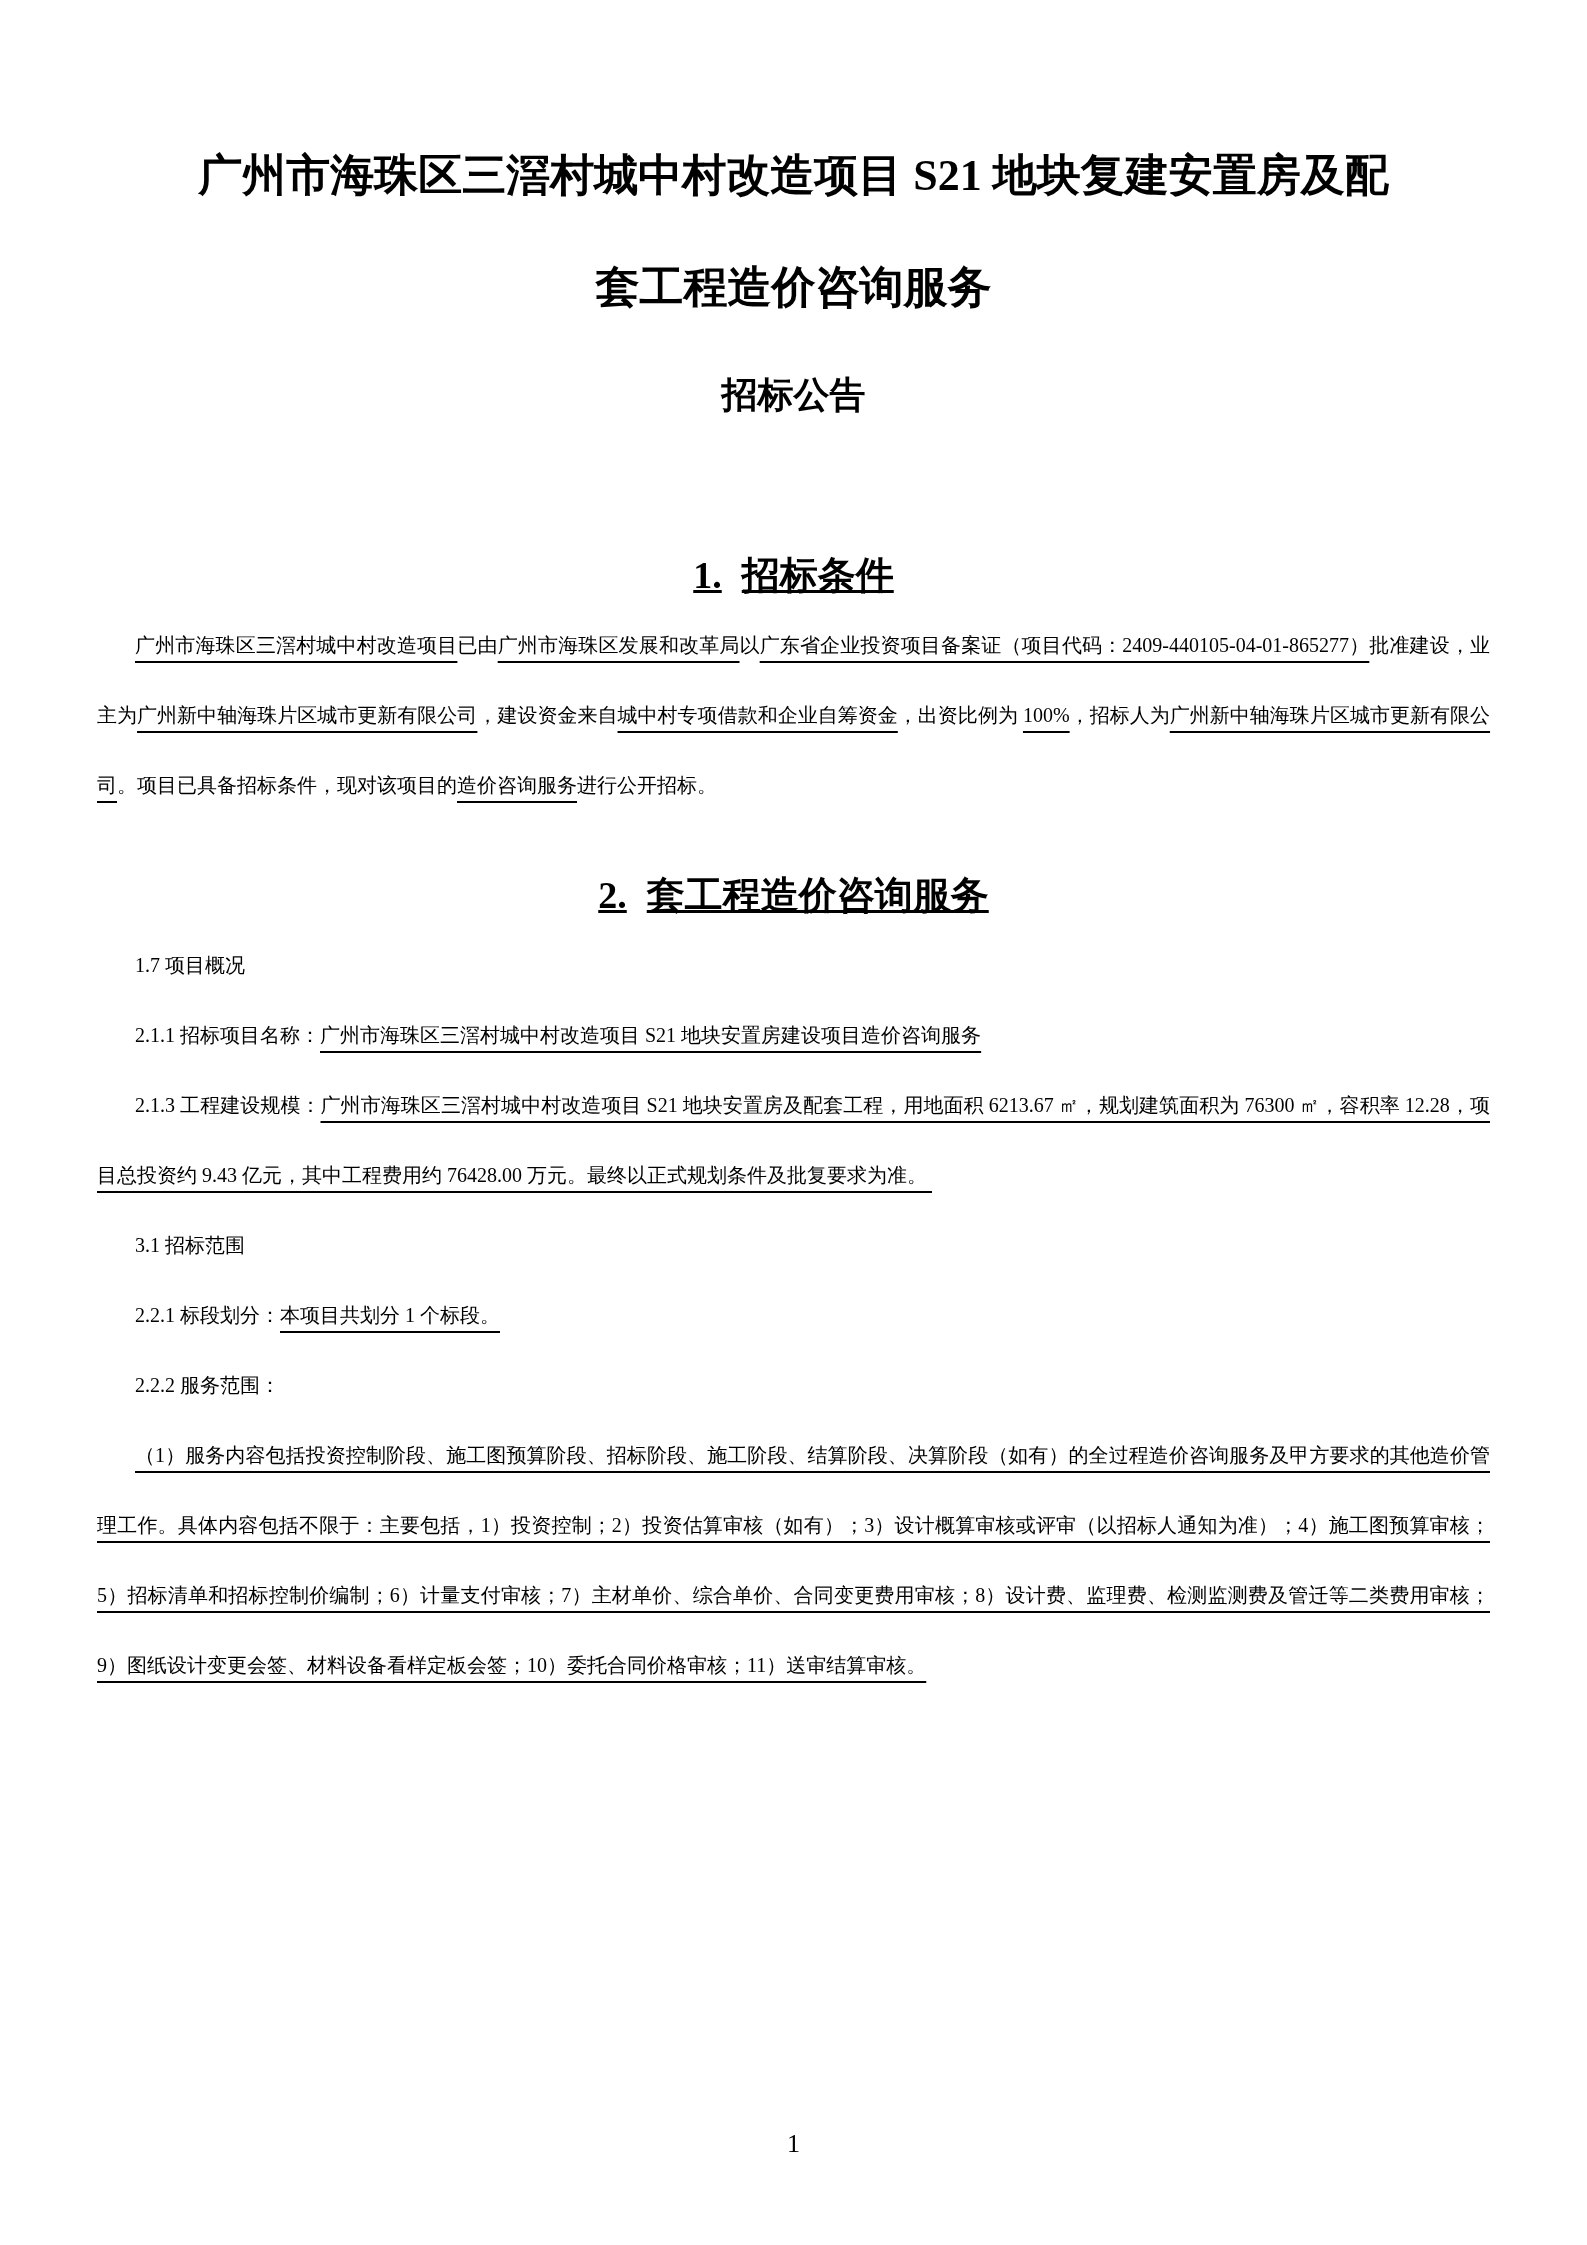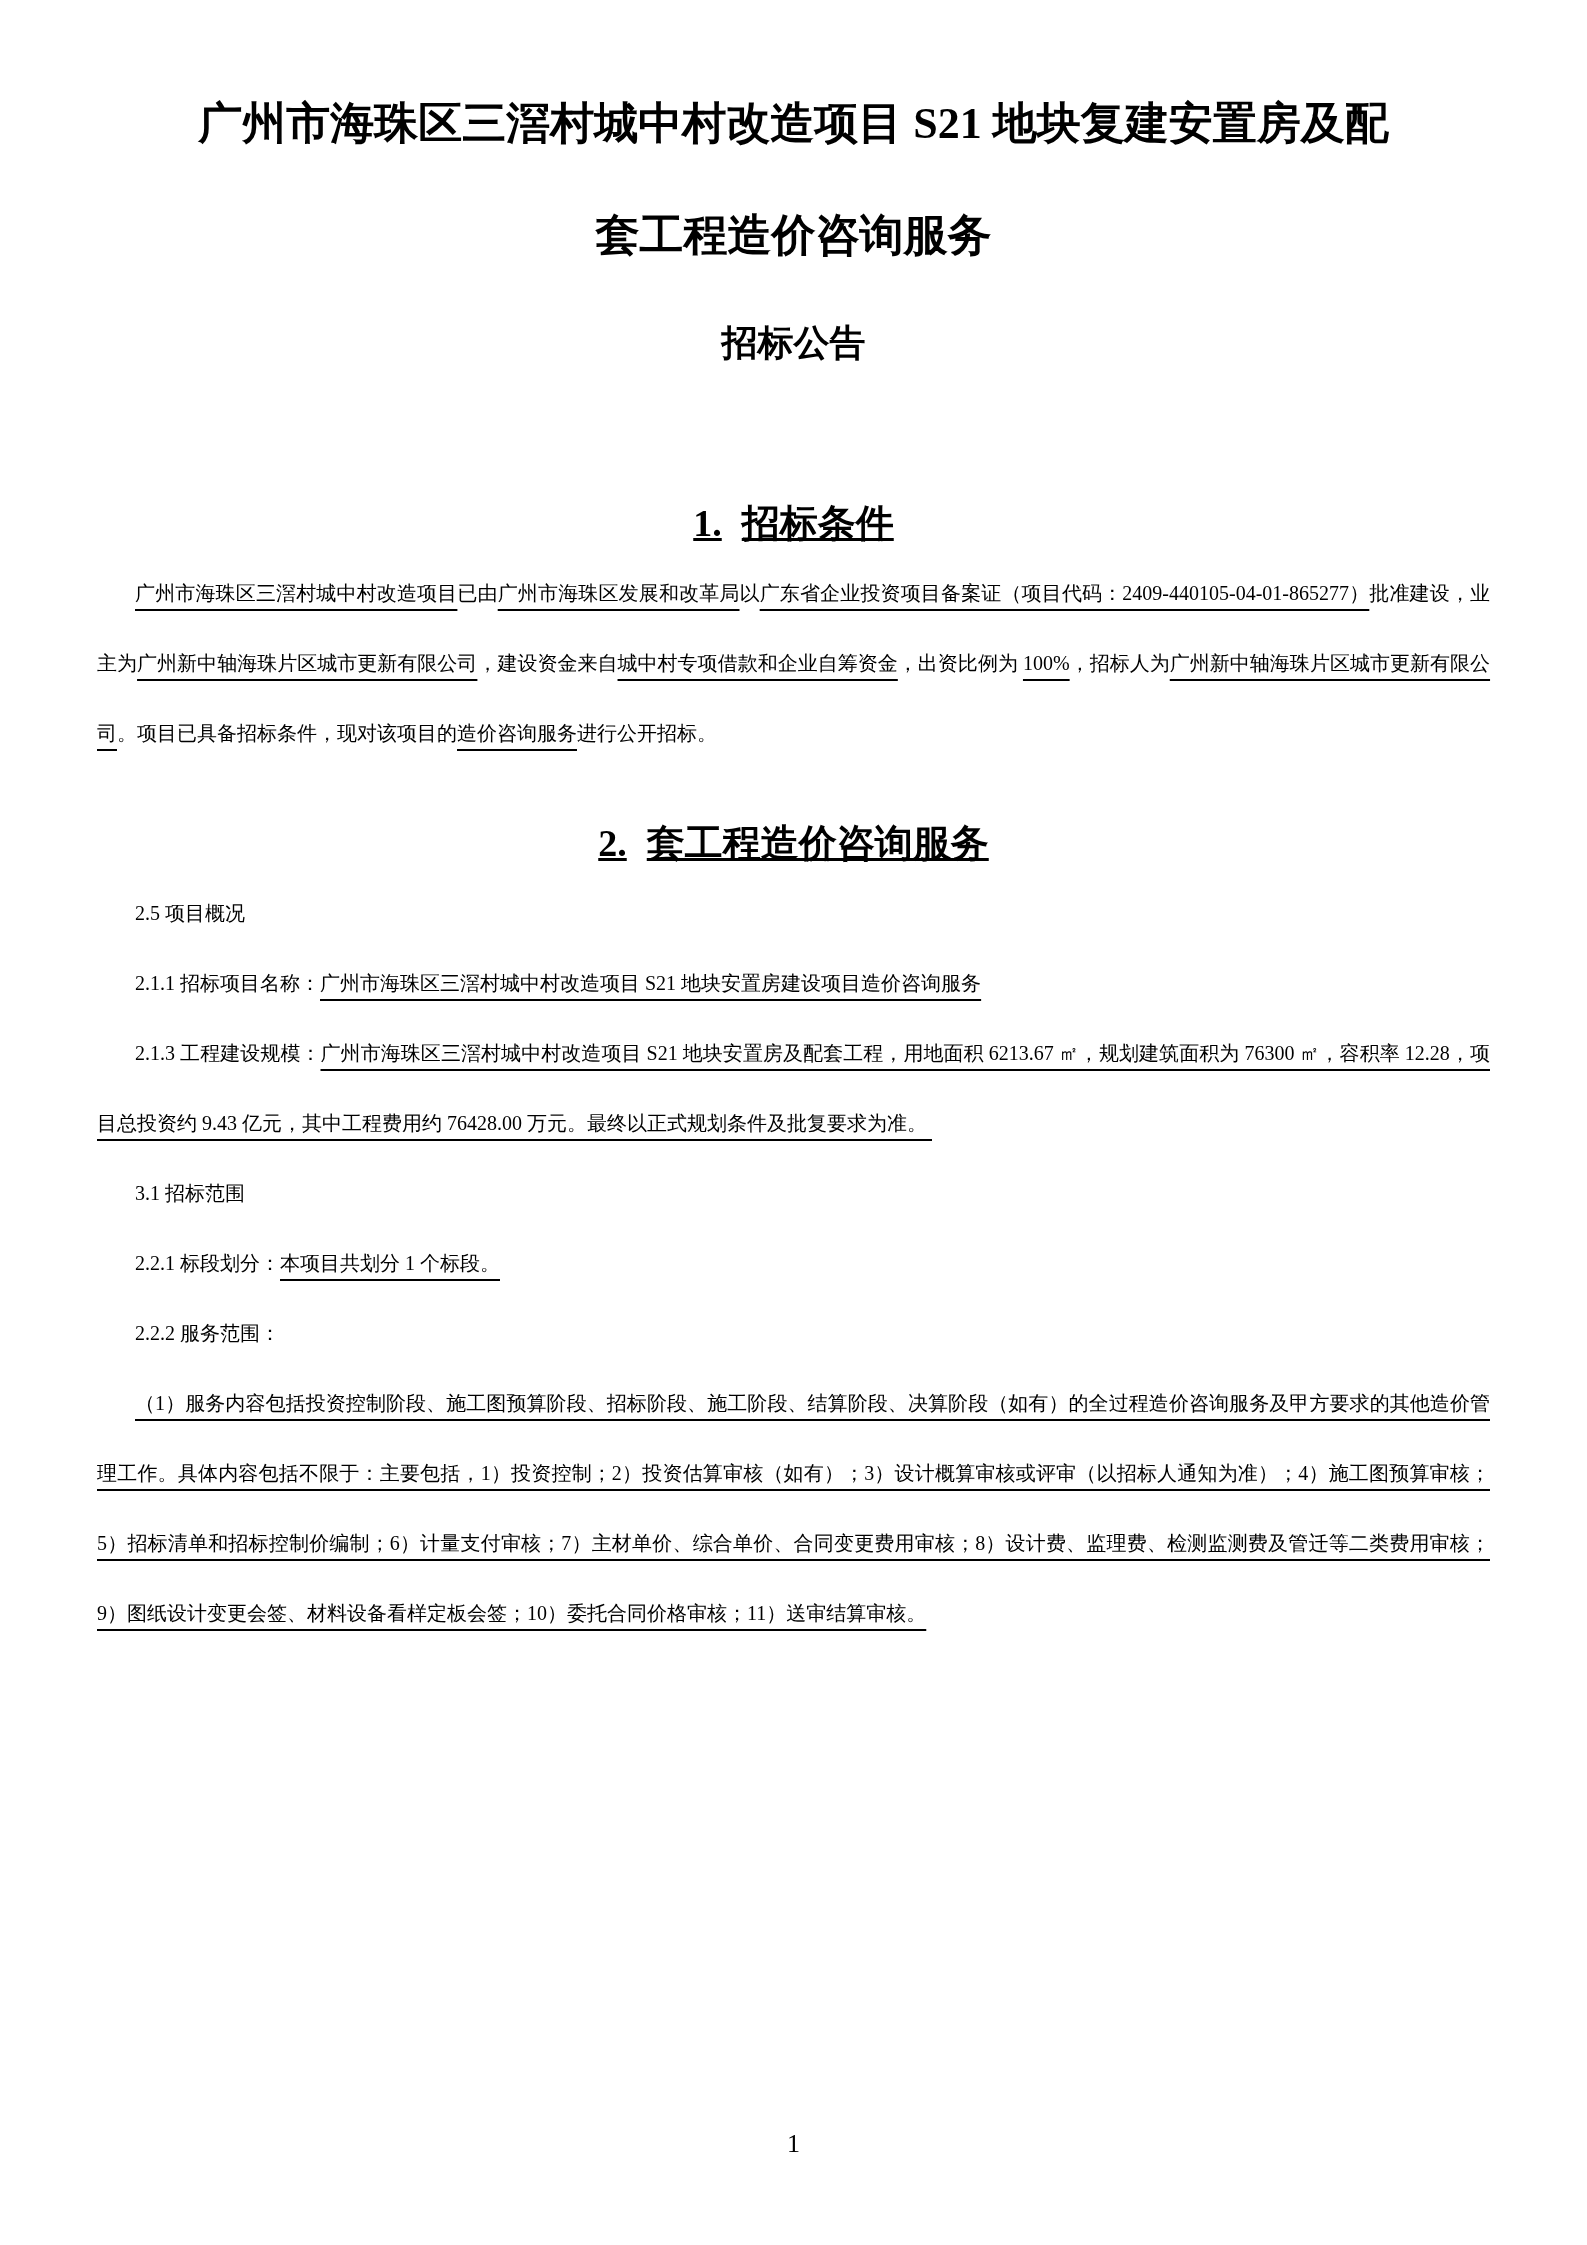--- a/index.html
+++ b/index.html
@@ -6,21 +6,21 @@
     margin: 0;
     padding: 0;
     background: #ffffff;
   }
   .page {
     position: relative;
     width: 1587px;
     height: 2245px;
     margin: 0 auto;
     box-sizing: border-box;
-    padding: 68px 97px 0 97px;
+    padding: 120px 97px 0 97px;
     background: #ffffff;
     color: #000000;
     font-family: "Liberation Serif", "DejaVu Serif", serif;
   }
   .doc-title {
     margin: 0;
     font-size: 44px;
     font-weight: bold;
     text-align: center;
     line-height: 112px;
@@ -81,21 +81,21 @@
   <h3 class="section-heading mt-xl">
     <span class="sec-no">1.</span><span>招标条件</span>
   </h3>
 
   <p class="para"><span class="u">广州市海珠区三滘村城中村改造项目</span><span>已由</span><span class="u">广州市海珠区发展和改革局</span><span>以</span><span class="u">广东省企业投资项目备案证（项目代码：2409-440105-04-01-865277）</span><span>批准建设，业主为</span><span class="u">广州新中轴海珠片区城市更新有限公司</span><span>，建设资金来自</span><span class="u">城中村专项借款和企业自筹资金</span><span>，出资比例为 </span><span class="u">100%</span><span>，招标人为</span><span class="u">广州新中轴海珠片区城市更新有限公司</span><span>。项目已具备招标条件，现对该项目的</span><span class="u">造价咨询服务</span><span>进行公开招标。</span></p>
 
   <h3 class="section-heading mt-lg">
     <span class="sec-no">2.</span><span>套工程造价咨询服务</span>
   </h3>
 
-  <p class="para"><span>2.5 项目概况</span></p>
+  <p class="para"><span>1.7 项目概况</span></p>
   <p class="para"><span>2.1.1 招标项目名称：</span><span class="u">广州市海珠区三滘村城中村改造项目 S21 地块安置房建设项目造价咨询服务</span></p>
   <p class="para"><span>2.1.3 工程建设规模：</span><span class="u">广州市海珠区三滘村城中村改造项目 S21 地块安置房及配套工程，用地面积 6213.67 ㎡，规划建筑面积为 76300 ㎡，容积率 12.28，项目总投资约 9.43 亿元，其中工程费用约 76428.00 万元。最终以正式规划条件及批复要求为准。 </span></p>
   <p class="para"><span>3.1 招标范围</span></p>
   <p class="para"><span>2.2.1 标段划分：</span><span class="u">本项目共划分 1 个标段。</span></p>
   <p class="para"><span>2.2.2 服务范围：</span></p>
   <p class="para"><span class="u">（1）服务内容包括投资控制阶段、施工图预算阶段、招标阶段、施工阶段、结算阶段、决算阶段（如有）的全过程造价咨询服务及甲方要求的其他造价管理工作。具体内容包括不限于：主要包括，1）投资控制；2）投资估算审核（如有）；3）设计概算审核或评审（以招标人通知为准）；4）施工图预算审核；5）招标清单和招标控制价编制；6）计量支付审核；7）主材单价、综合单价、合同变更费用审核；8）设计费、监理费、检测监测费及管迁等二类费用审核；9）图纸设计变更会签、材料设备看样定板会签；10）委托合同价格审核；11）送审结算审核。</span></p>
 
   <div class="page-number">1</div>
 
 </div>

